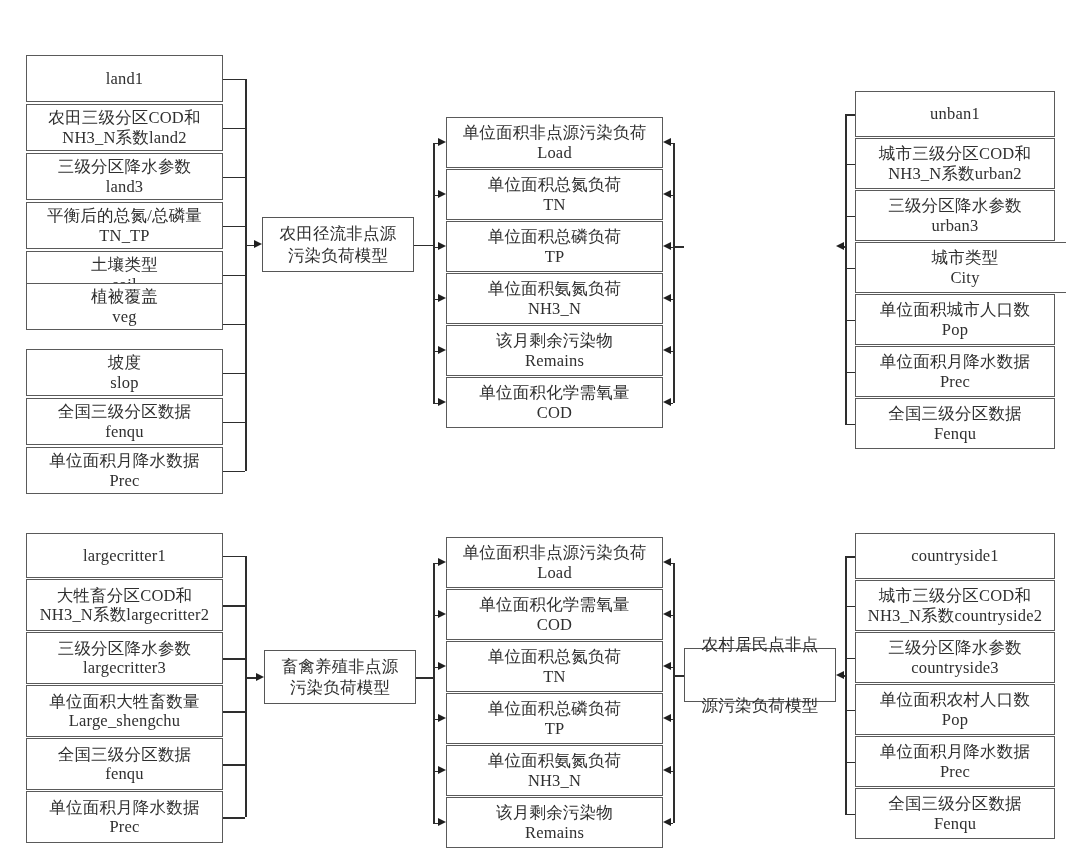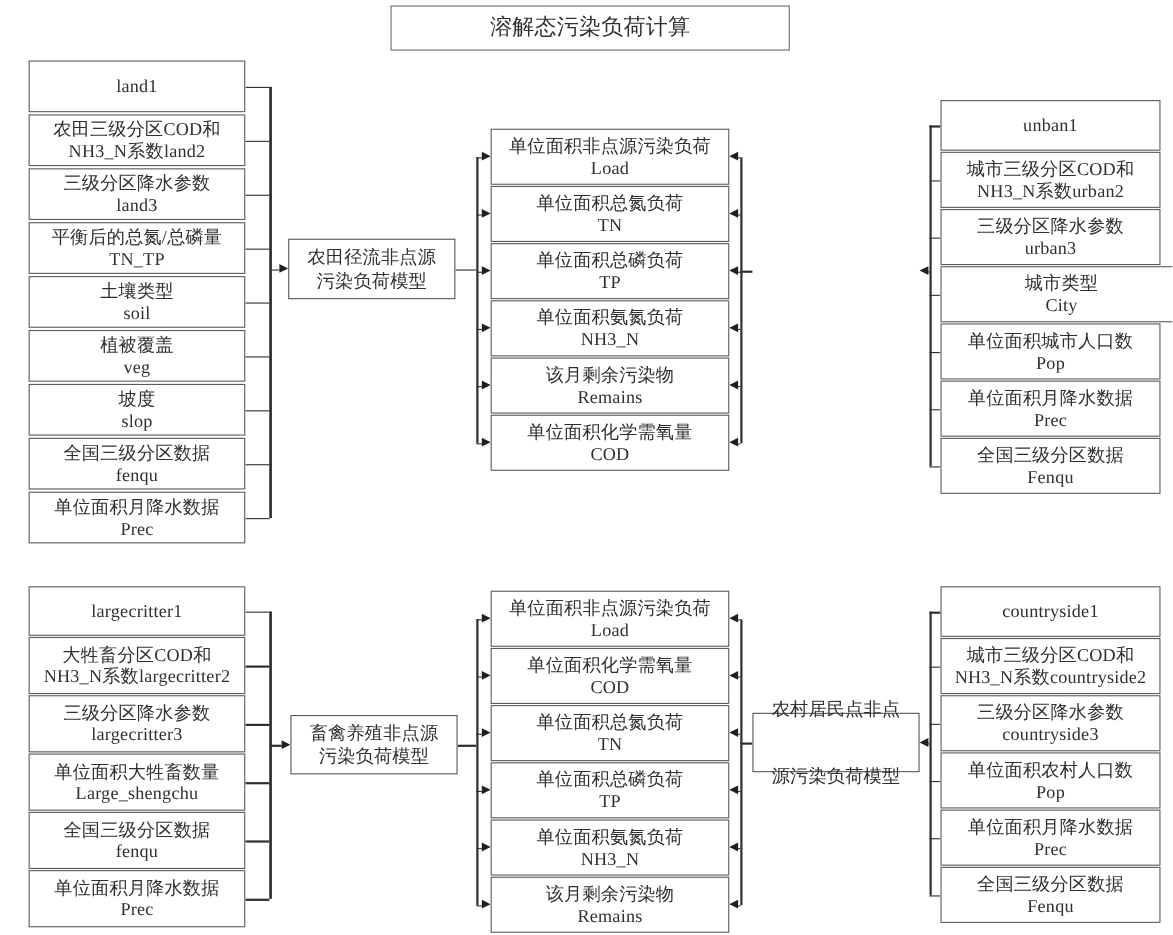--- a/index.html
+++ b/index.html
@@ -83,23 +83,20 @@
     font-weight:bold;
     color:#cfcfcf;
     white-space:nowrap;
   }
 </style>
 </head>
 <body>
 
 <div id="canvas">
 
-  <div class="box title-box" style="left:355px;top:5px;width:363px;height:41px;">
-    <span class="l1">溶解态污染负荷计算</span>
-  </div>
 
   <div id="wires">
       <div class="ln h" style="left: 223px; top: 78.5px; width: 22px;"></div>
       <div class="ln h" style="left: 223px; top: 127.5px; width: 22px;"></div>
       <div class="ln h" style="left: 223px; top: 176.5px; width: 22px;"></div>
       <div class="ln h" style="left: 223px; top: 225.5px; width: 22px;"></div>
       <div class="ln h" style="left: 223px; top: 274.5px; width: 22px;"></div>
       <div class="ln h" style="left: 223px; top: 323.5px; width: 22px;"></div>
       <div class="ln h" style="left: 223px; top: 372.5px; width: 22px;"></div>
       <div class="ln h" style="left: 223px; top: 421.5px; width: 22px;"></div>
@@ -224,21 +221,21 @@
         <span class="l2">land3</span>
       </div>
       <div class="box param-box " style="left: 26px; top: 202px; width: 197px; height: 47px;">
         <span class="l1">平衡后的总氮/总磷量</span>
         <span class="l2">TN_TP</span>
       </div>
       <div class="box param-box " style="left: 26px; top: 251px; width: 197px; height: 47px;">
         <span class="l1">土壤类型</span>
         <span class="l2">soil</span>
       </div>
-      <div class="box param-box " style="left: 26px; top: 300px; width: 197px; height: 47px;">
+      <div class="box param-box " style="left: 26px; top: 283px; width: 197px; height: 47px;">
         <span class="l1">植被覆盖</span>
         <span class="l2">veg</span>
       </div>
       <div class="box param-box " style="left: 26px; top: 349px; width: 197px; height: 47px;">
         <span class="l1">坡度</span>
         <span class="l2">slop</span>
       </div>
       <div class="box param-box " style="left: 26px; top: 398px; width: 197px; height: 47px;">
         <span class="l1">全国三级分区数据</span>
         <span class="l2">fenqu</span>

